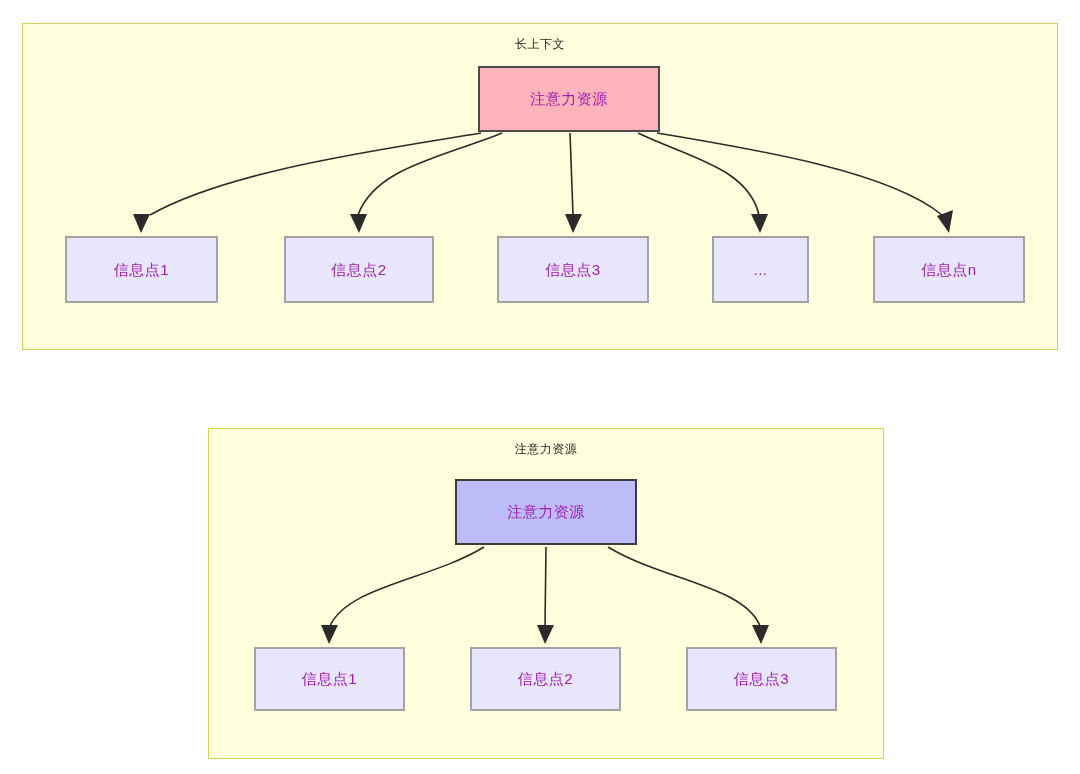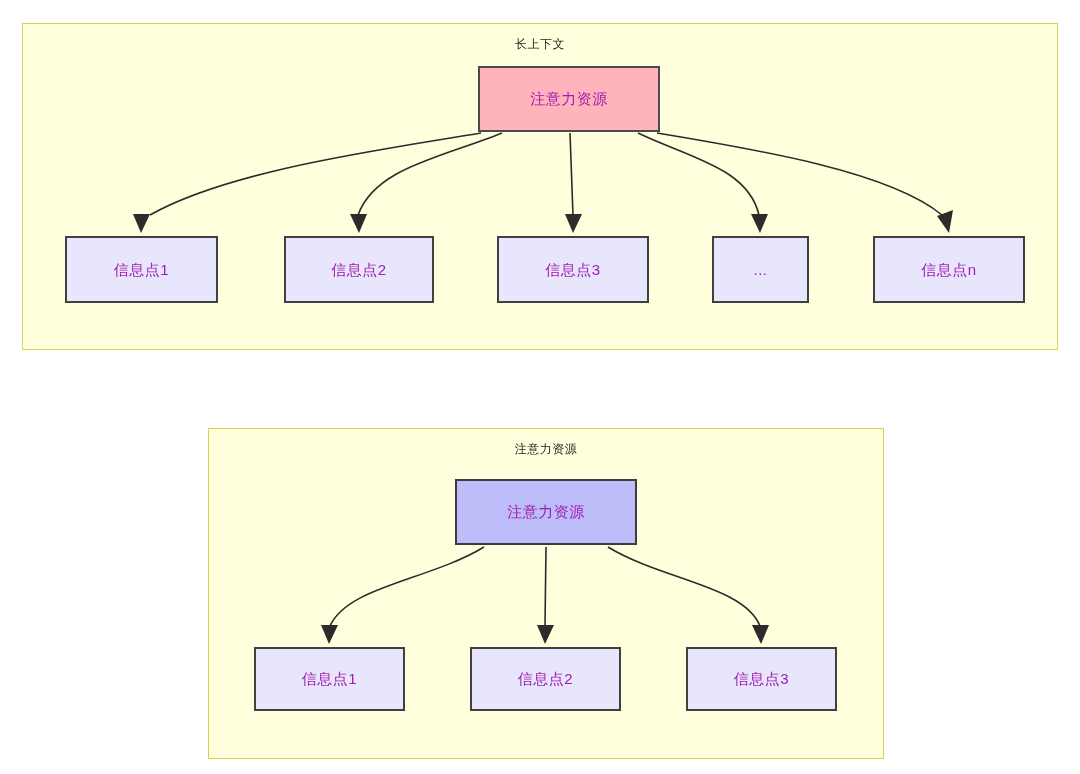--- a/index.html
+++ b/index.html
@@ -65,21 +65,21 @@
   .node-attention-long {
     background: #ffb3ba;
     border: 2.5px solid #4c4a4a;
   }
   .node-attention-short {
     background: #bcbcf8;
     border: 2.5px solid #3c3c3c;
   }
   .node-info {
     background: #e7e6fd;
-    border: 2px solid #404040;
+    border: 2px solid #a3a3a3;
   }
 
   
   #n-long-attention { left: 478px; top: 66px; width: 182px; height: 66px; }
 
   #n-long-i1 { left: 65px;  top: 236px; width: 153px; height: 67px; }
   #n-long-i2 { left: 284px; top: 236px; width: 150px; height: 67px; }
   #n-long-i3 { left: 497px; top: 236px; width: 152px; height: 67px; }
   #n-long-i4 { left: 712px; top: 236px; width:  97px; height: 67px; }
   #n-long-i5 { left: 873px; top: 236px; width: 152px; height: 67px; }

